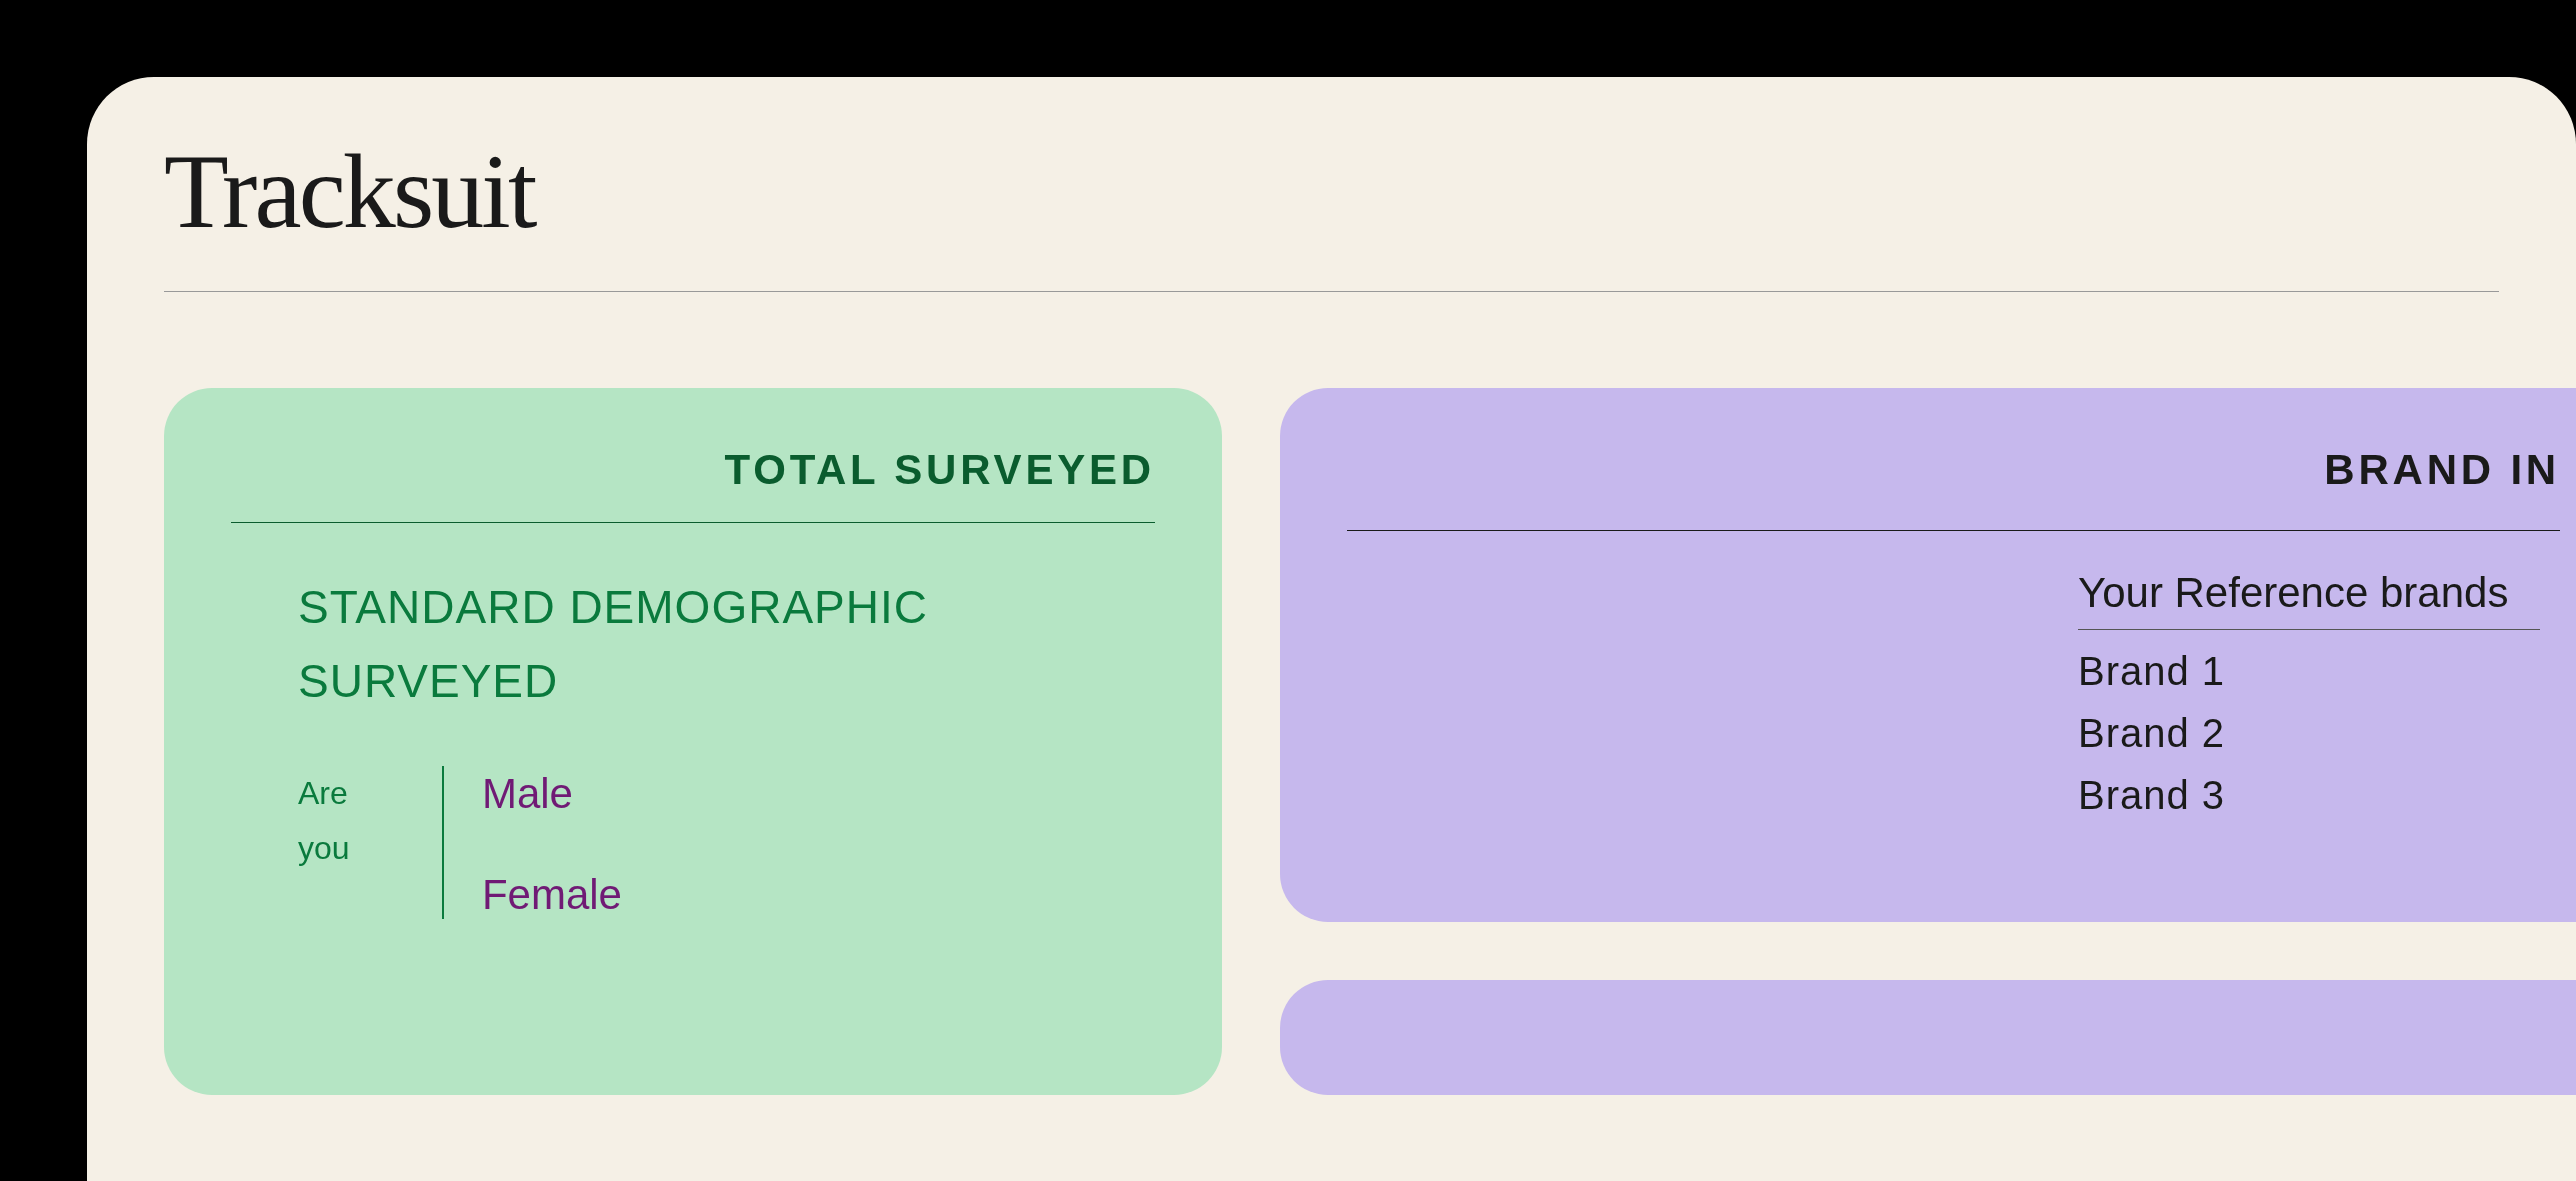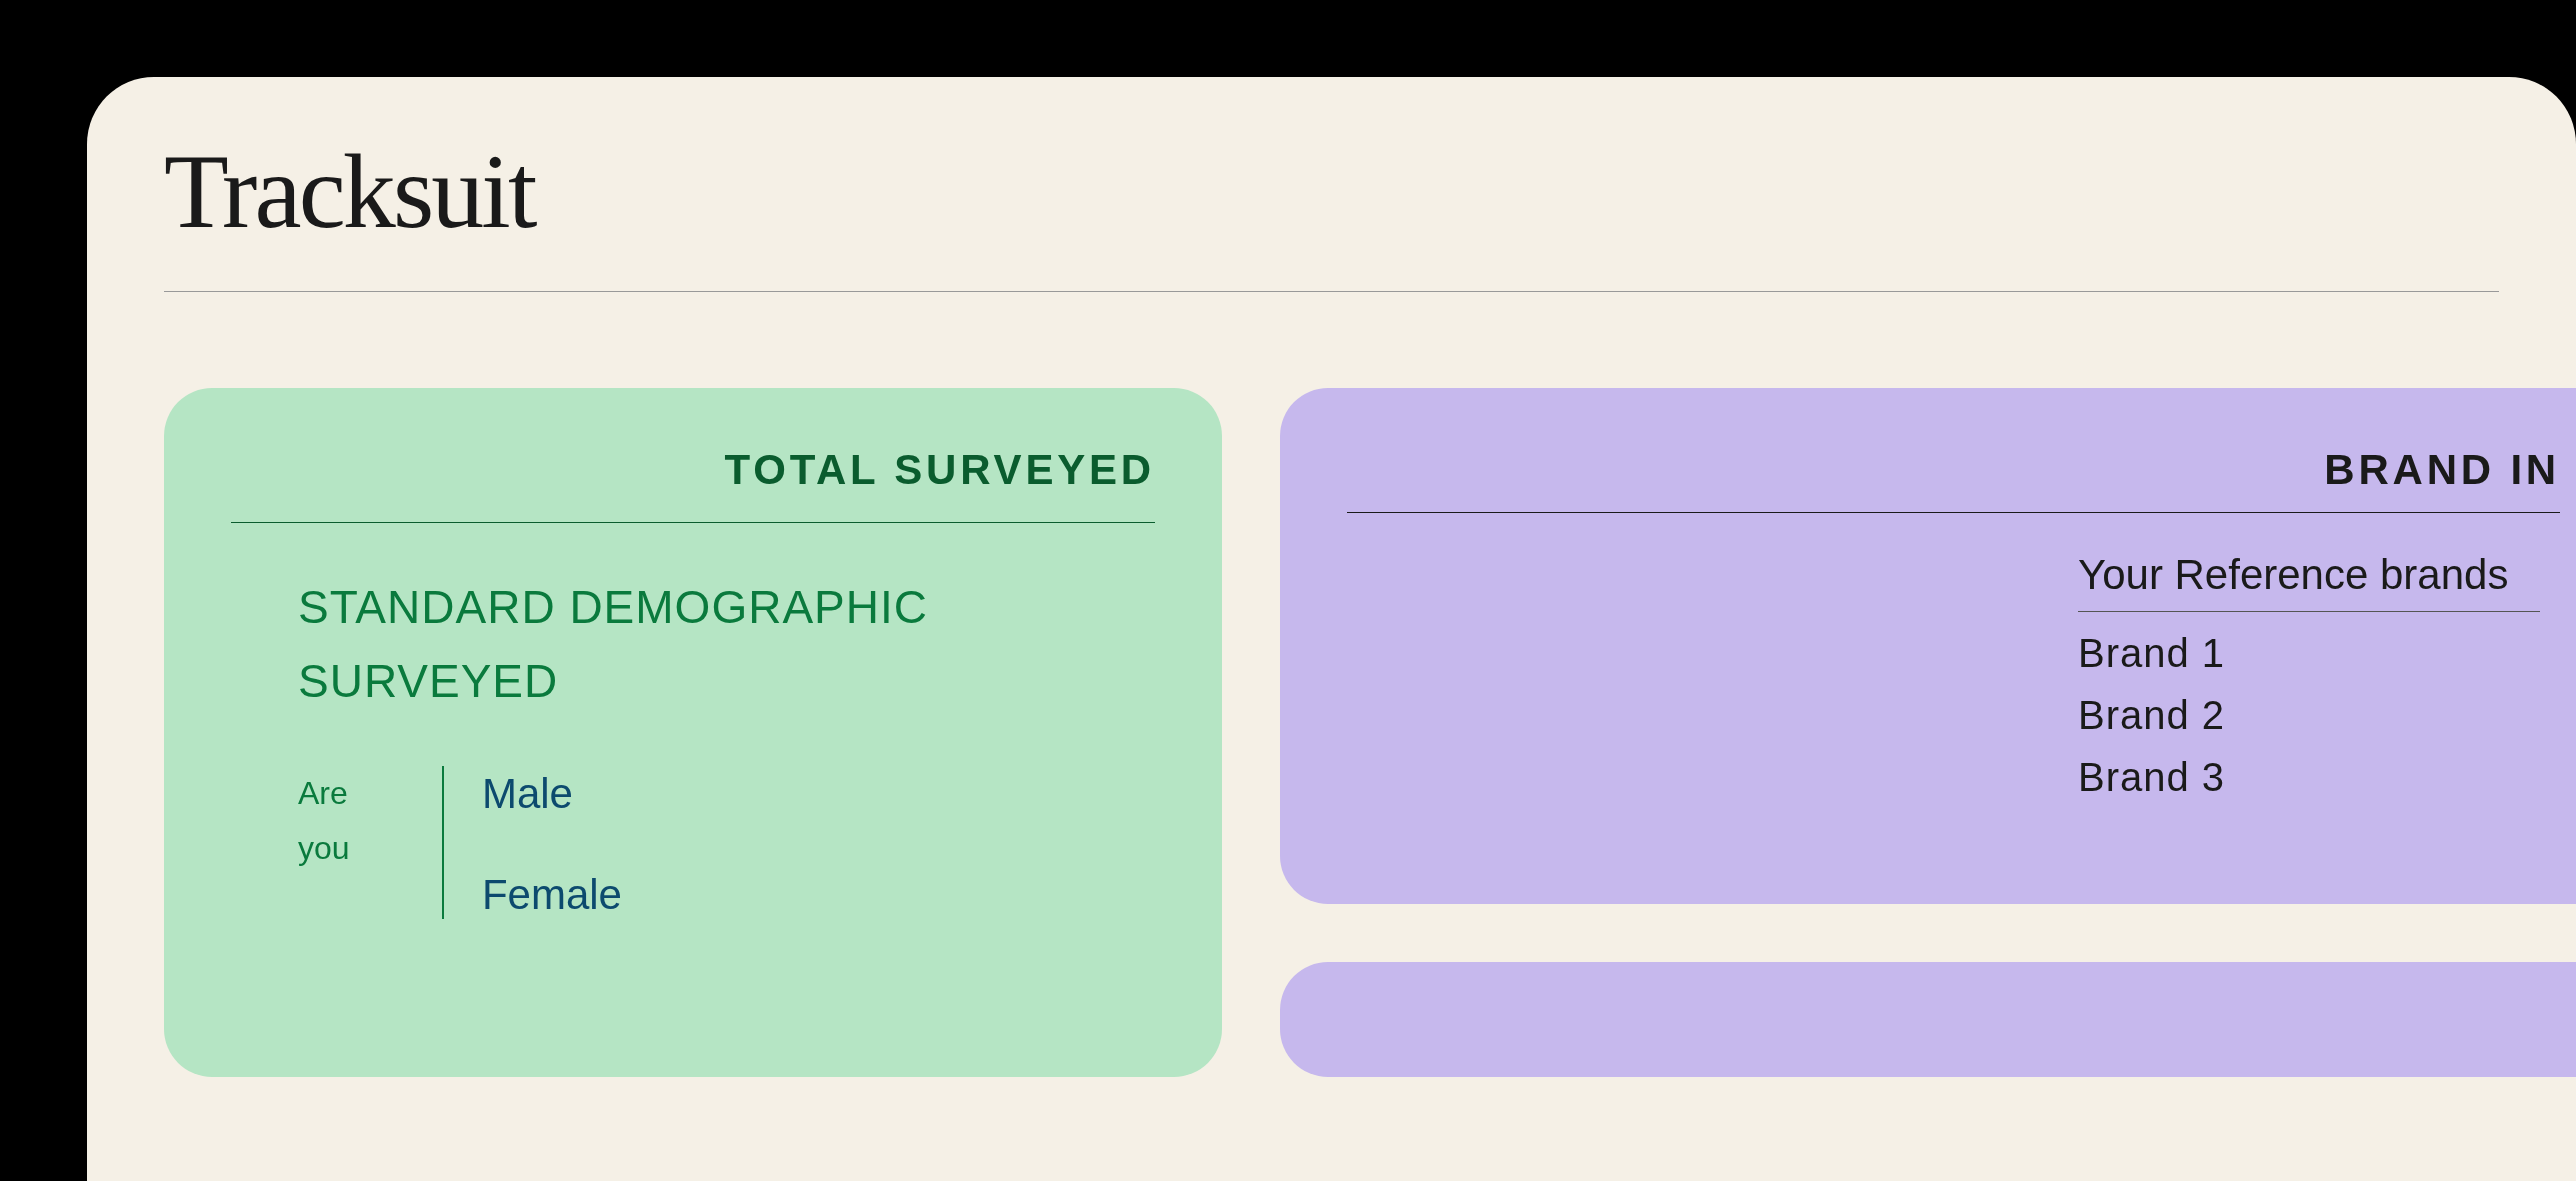--- a/index.html
+++ b/index.html
@@ -165,21 +165,21 @@
     }
 
     .gender-options {
       display: flex;
       flex-direction: column;
       gap: 53px;
       padding-top: 3.8px;
     }
 
     .gender-option {
-      color: #0c4a6e;
+      color: #701a75;
       font-size: 42px;
     }
 
     .right-col {
       display: flex;
       flex-direction: column;
       gap: 58px;
       flex: 1;
     }
 
@@ -189,21 +189,21 @@
       padding: 58px 67px 87px 67px;
       min-width: 1347px;
     }
 
     .card-purple-title {
       color: #1a1a1a;
       font-size: 42px;
       font-weight: 700;
       letter-spacing: 3.8px;
       text-align: right;
-      padding-bottom: 18px;
+      padding-bottom: 36px;
       border-bottom: 1.9px solid #1a1a1a;
       margin-bottom: 38px;
       white-space: nowrap;
     }
 
     .ref-brands {
       margin-left: 731px;
     }
 
     .ref-brands-label {

